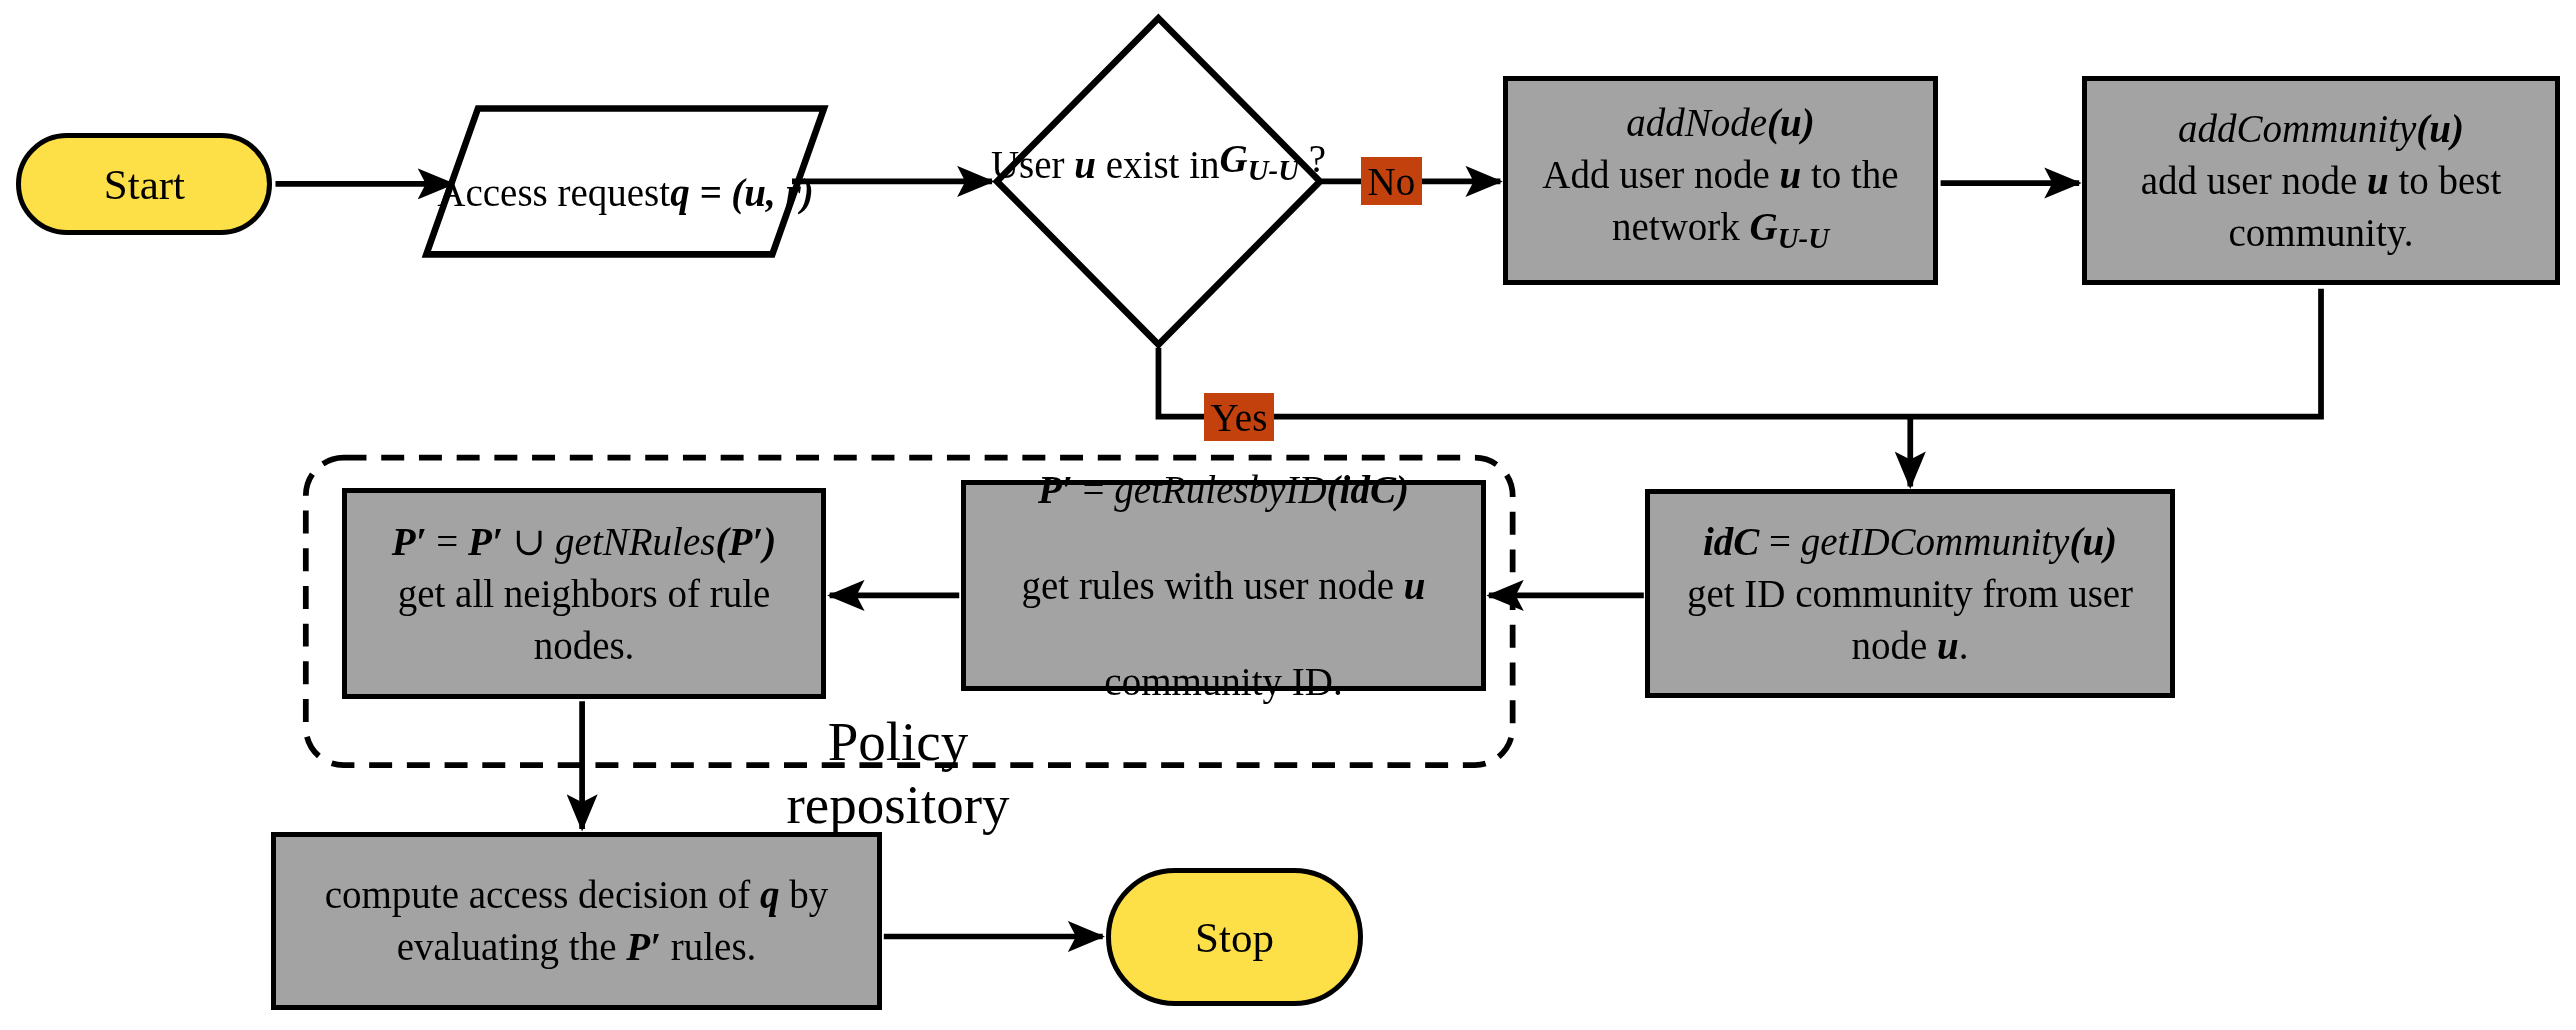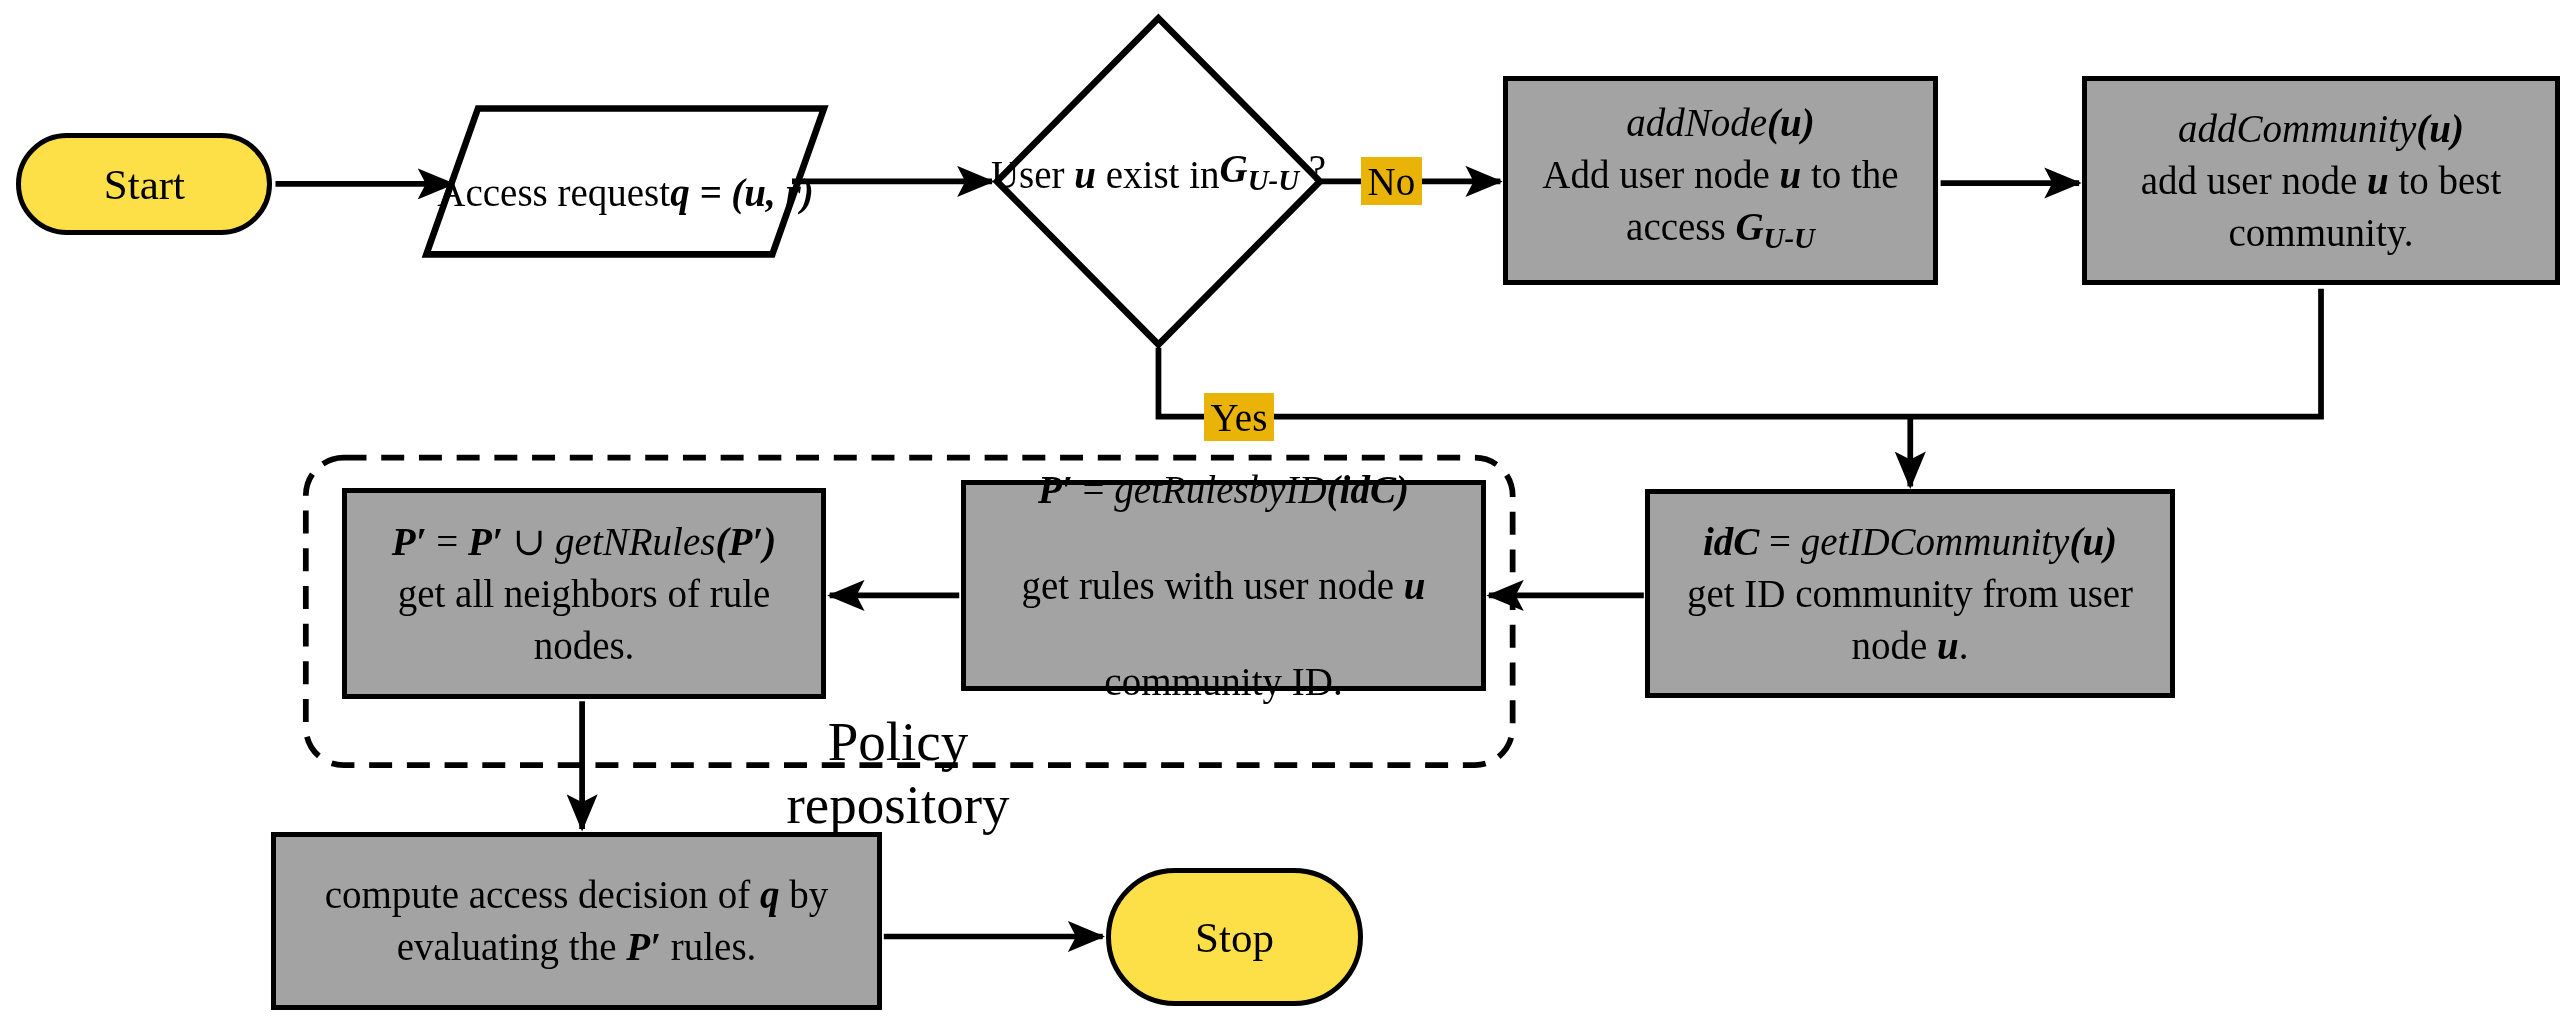--- a/index.html
+++ b/index.html
@@ -19,21 +19,21 @@
     display:flex;justify-content:center;align-items:center;text-align:center;
     z-index:2;font-size:43px;
   }
   .freetext{
     position:absolute;display:flex;flex-direction:row;justify-content:center;
     align-items:center;text-align:center;z-index:3;pointer-events:none;
   }
   .line{white-space:pre;line-height:52px;font-size:39px;}
   .big .line{font-size:39px;}
   .edge-label{
-    position:absolute;z-index:3;background:#eab308;padding:0 6.6px;
+    position:absolute;z-index:3;background:#c2410c;padding:0 6.6px;
     font-size:39px;display:flex;align-items:center;justify-content:flex-end;
   }
   .policy-label{
     position:absolute;z-index:3;font-size:55px;text-align:center;
   }
   .s-r{font-style:normal;font-weight:normal;}
   .s-i{font-style:italic;}
   .s-bi{font-style:italic;font-weight:bold;}
   .s-sub{font-style:italic;font-weight:bold;font-size:0.74em;vertical-align:-0.28em;}
 </style>
@@ -71,29 +71,29 @@
 
   <div class="stadium" style="left:1106px;top:868px;width:257px;height:138px;border-radius:69px;">
     <span>Stop</span>
   </div>
 
   <div class="freetext" style="left:439px;top:125px;width:373px;height:135px;">
     <div class="line"><span class="s-r">Access request</span></div>
     <div class="line"><span class="s-bi">q = (u, r)</span></div>
   </div>
 
-  <div class="freetext big" style="left:1007px;top:117px;width:303px;height:115px;">
+  <div class="freetext big" style="left:1007px;top:107px;width:303px;height:115px;">
     <div class="line"><span class="s-r">User </span><span class="s-bi">u</span><span class="s-r"> exist in</span></div>
     <div class="line"><span class="s-bi">G</span><span class="s-sub">U-U</span><span class="s-r"> ?</span></div>
   </div>
 
   <div class="box" style="left:1503px;top:76px;width:435px;height:209px;">
     <div class="line"><span class="s-i">addNode</span><span class="s-bi">(u)</span></div>
     <div class="line"><span class="s-r">Add user node </span><span class="s-bi">u</span><span class="s-r"> to the</span></div>
-    <div class="line"><span class="s-r">access </span><span class="s-bi">G</span><span class="s-sub">U-U</span></div>
+    <div class="line"><span class="s-r">network </span><span class="s-bi">G</span><span class="s-sub">U-U</span></div>
   </div>
 
   <div class="box" style="left:2082px;top:76px;width:478px;height:209px;">
     <div class="line"><span class="s-i">addCommunity</span><span class="s-bi">(u)</span></div>
     <div class="line"><span class="s-r">add user node </span><span class="s-bi">u</span><span class="s-r"> to best</span></div>
     <div class="line"><span class="s-r">community.</span></div>
   </div>
 
   <div class="box" style="left:1645px;top:489px;width:530px;height:209px;">
     <div class="line"><span class="s-bi">idC</span><span class="s-r"> = </span><span class="s-i">getIDCommunity</span><span class="s-bi">(u)</span></div>

